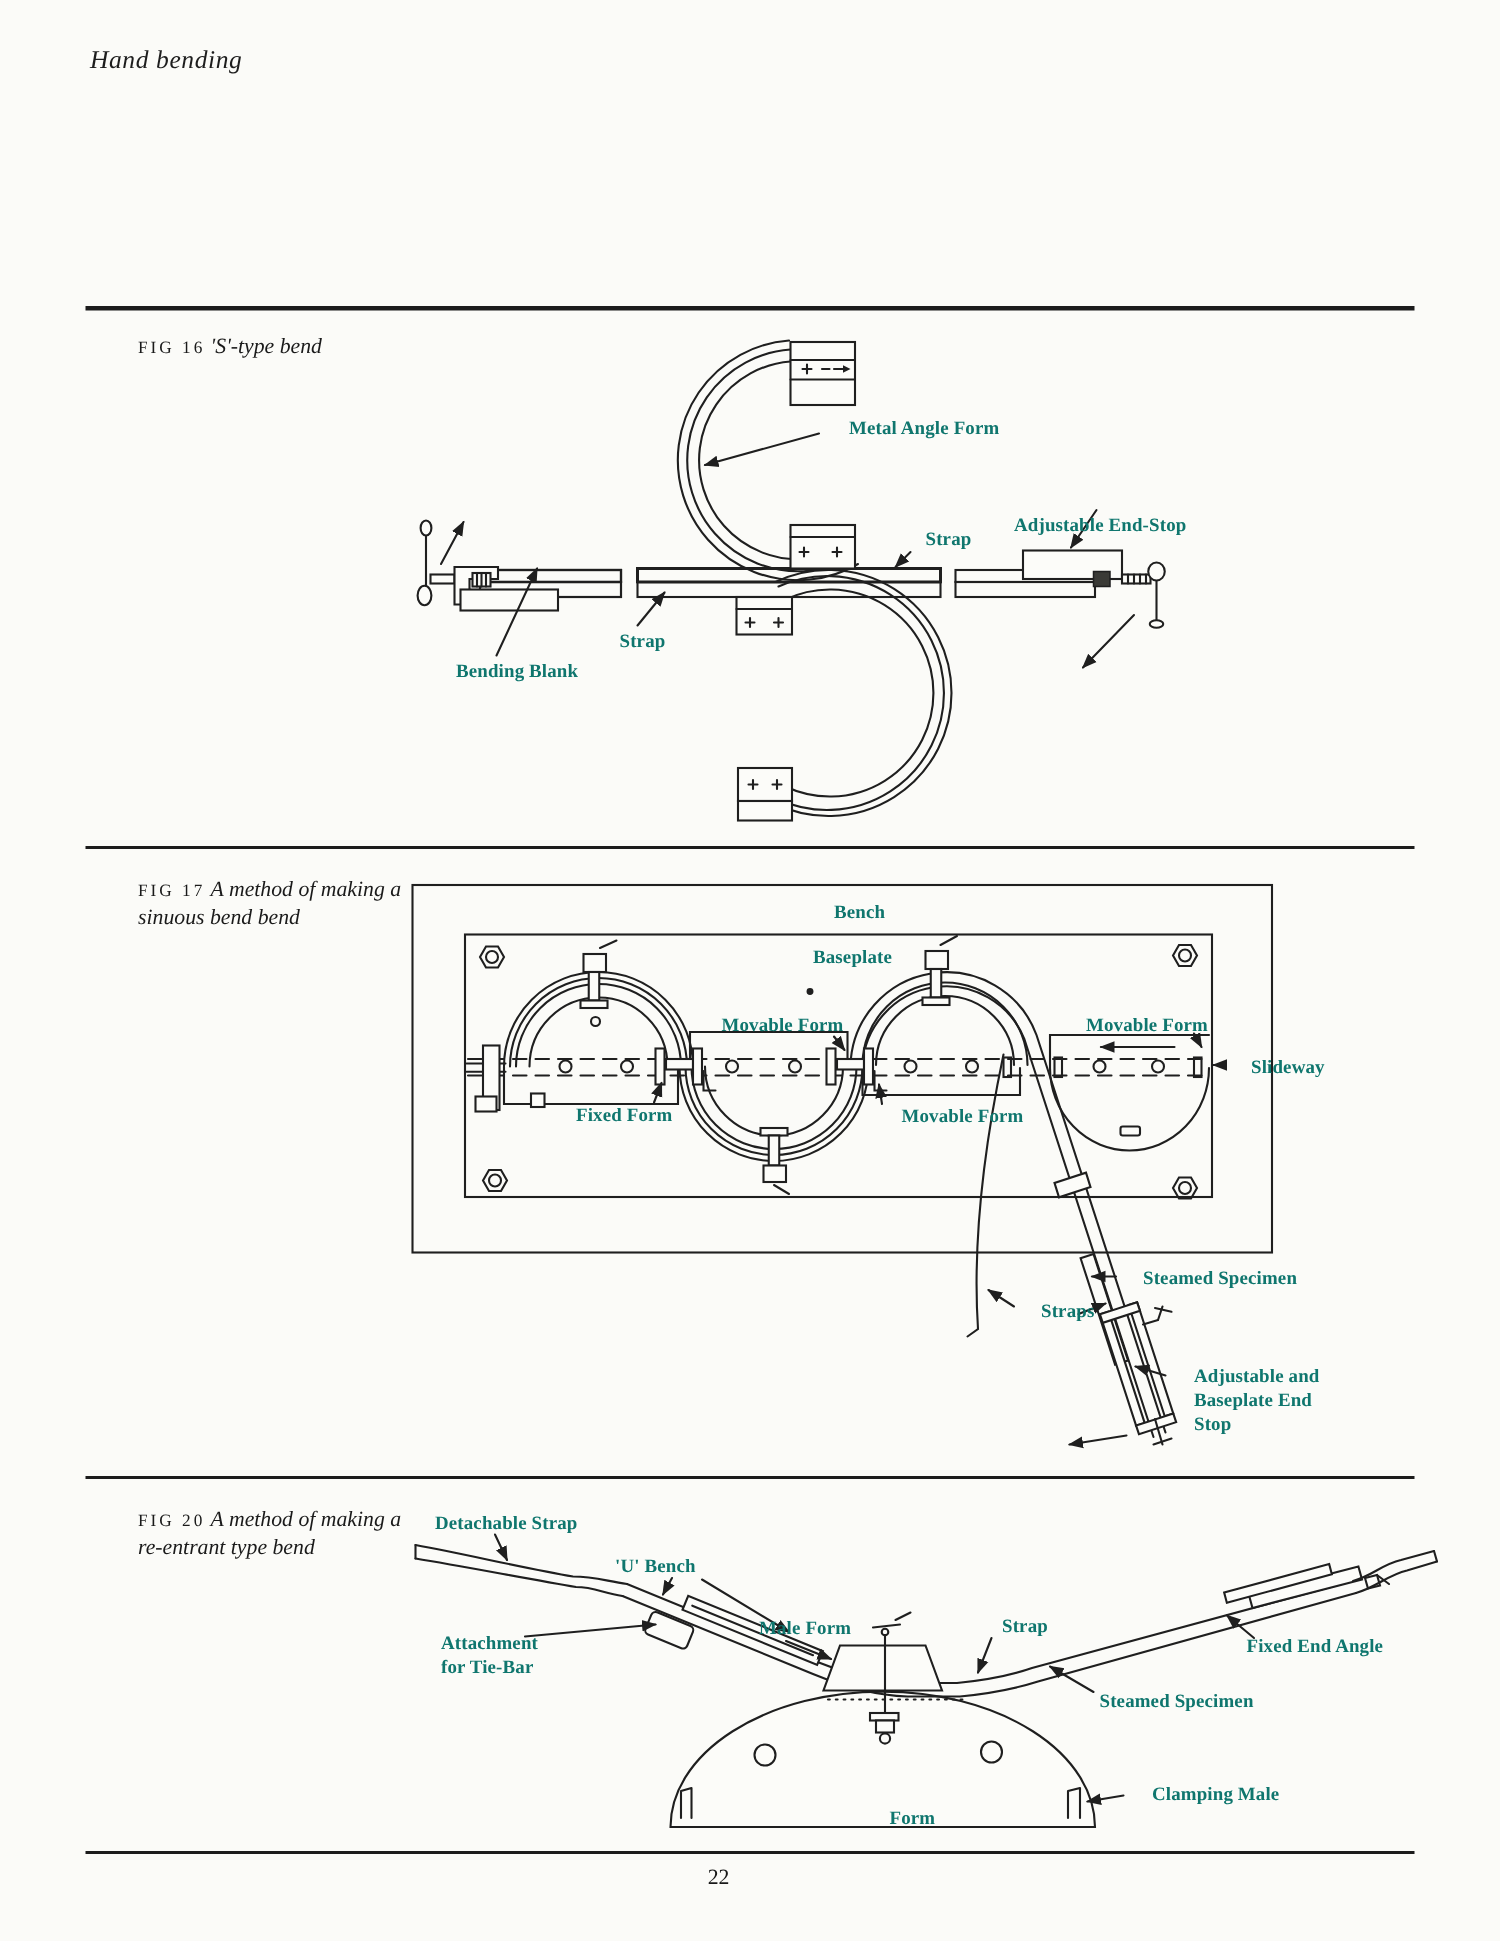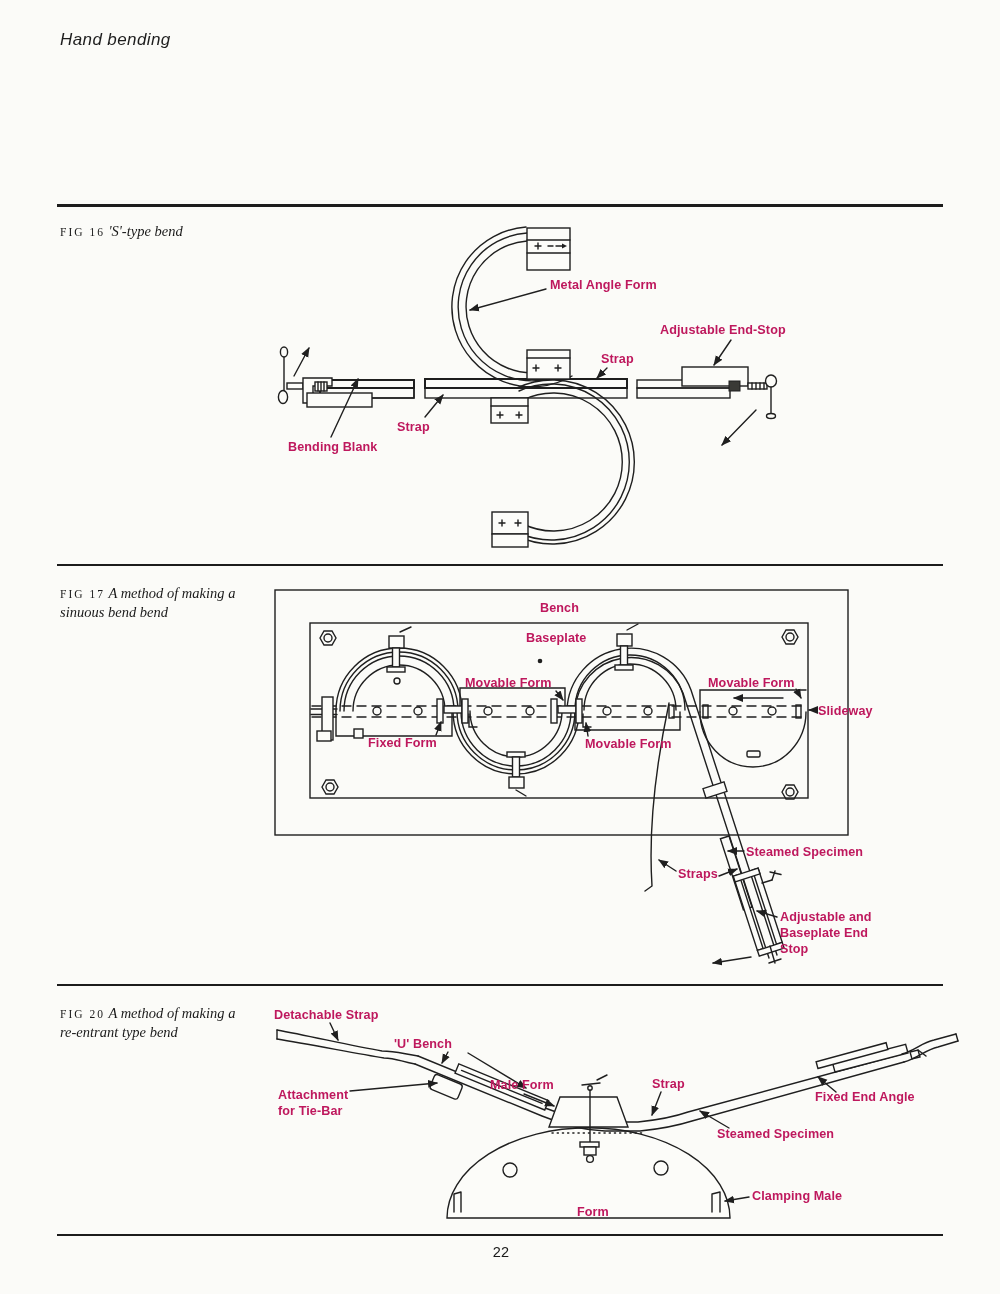--- a/index.html
+++ b/index.html
@@ -1,24 +1,24 @@
 <!DOCTYPE html>
 <html><head>
 <meta charset="utf-8">
 <style>
   html,body{margin:0;padding:0;}
   body{width:1000px;height:1294px;background:#fbfbf8;position:relative;
        font-family:"Liberation Sans",sans-serif;color:#1b1b1b;overflow:hidden;}
-  .abs{position:absolute;}
+  .abs{position:absolute;font-family:Liberation Serif, serif;}
   .header{left:60px;top:30px;font-style:italic;font-size:17px;letter-spacing:.4px;color:#1d1d1d;}
   .rule{left:57px;width:886px;background:#1c1c1c;}
-  .caption{font-family:"Liberation Serif",serif;color:#1a1a1a;line-height:18px;font-size:14px;}
+  .caption{font-family:"Liberation Serif",serif;color:#1a1a1a;line-height:18px;font-size:14px;margin-left:32px;}
   .figno{font-size:11.5px;letter-spacing:2px;font-style:normal;}
   .figtitle{font-style:italic;font-size:14.5px;}
-  .lbl{font-size:12.6px;font-weight:600;color:#be185d;line-height:16px;white-space:nowrap;letter-spacing:.1px;}
+  .lbl{font-size:12.6px;font-weight:600;color:#0f766e;line-height:16px;white-space:nowrap;letter-spacing:.1px;margin-left:16px;}
   .pageno{font-size:14.5px;color:#191919;}
   svg{position:absolute;left:0;top:0;}
   .ln{stroke:#1f1f1f;fill:none;stroke-width:1.4;stroke-linecap:round;}
   .fw{fill:#fcfcf9;}
   .fill{fill:#1f1f1f;stroke:none;}
 </style>
 </head>
 <body>
 
 <svg width="1000" height="1294" viewBox="0 0 1000 1294">
@@ -329,21 +329,21 @@
   <div class="figtitle">sinuous bend bend</div>
 </div>
 
 <div class="abs caption" style="left:60px;top:1004px">
   <div><span class="figno">FIG 20</span>
   <span class="figtitle">A method of making a</span></div>
   <div class="figtitle">re-entrant type bend</div>
 </div>
 
 <div class="abs lbl" style="left:550px;top:277px">Metal Angle Form</div>
-<div class="abs lbl" style="left:660px;top:322px">Adjustable End-Stop</div>
+<div class="abs lbl" style="left:660px;top:342px">Adjustable End-Stop</div>
 <div class="abs lbl" style="left:601px;top:351px">Strap</div>
 <div class="abs lbl" style="left:397px;top:419px">Strap</div>
 <div class="abs lbl" style="left:288px;top:439px">Bending Blank</div>
 
 <div class="abs lbl" style="left:540px;top:600px">Bench</div>
 <div class="abs lbl" style="left:526px;top:630px">Baseplate</div>
 <div class="abs lbl" style="left:465px;top:675px">Movable Form</div>
 <div class="abs lbl" style="left:708px;top:675px">Movable Form</div>
 <div class="abs lbl" style="left:818px;top:703px">Slideway</div>
 <div class="abs lbl" style="left:368px;top:735px">Fixed Form</div>
@@ -362,13 +362,13 @@
   <div>Attachment</div>
   <div>for Tie-Bar</div>
 </div>
 <div class="abs lbl" style="left:490px;top:1077px">Male Form</div>
 <div class="abs lbl" style="left:652px;top:1076px">Strap</div>
 <div class="abs lbl" style="left:815px;top:1089px">Fixed End Angle</div>
 <div class="abs lbl" style="left:717px;top:1126px">Steamed Specimen</div>
 <div class="abs lbl" style="left:577px;top:1204px">Form</div>
 <div class="abs lbl" style="left:752px;top:1188px">Clamping Male</div>
 
-<div class="abs pageno" style="left:449px;top:1244px;width:60px;text-align:right">22</div>
+<div class="abs pageno" style="left:449px;top:1244px;width:60px;text-align:center">22</div>
 
 </body></html>

